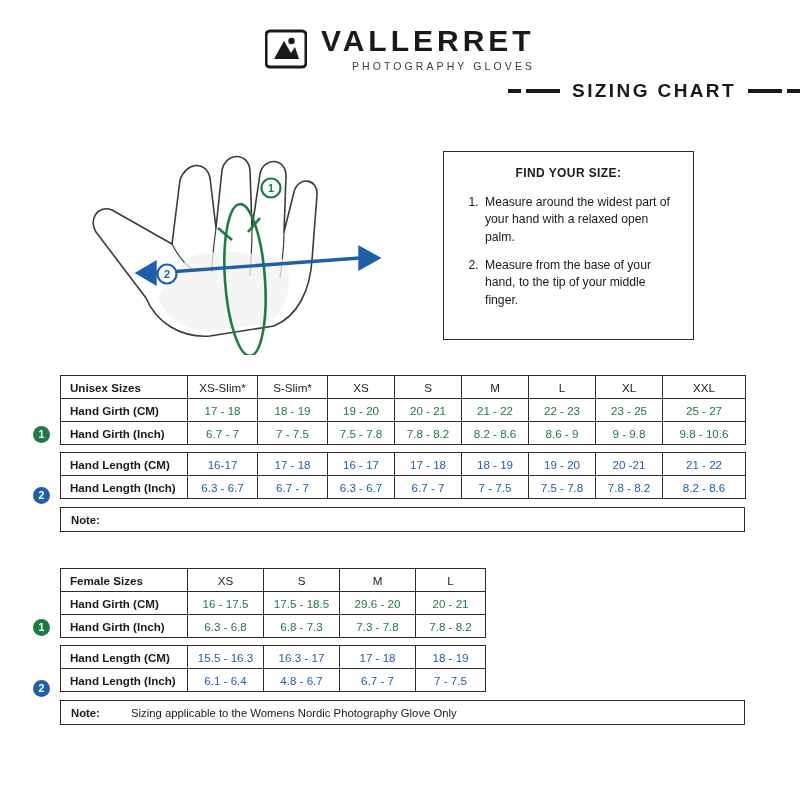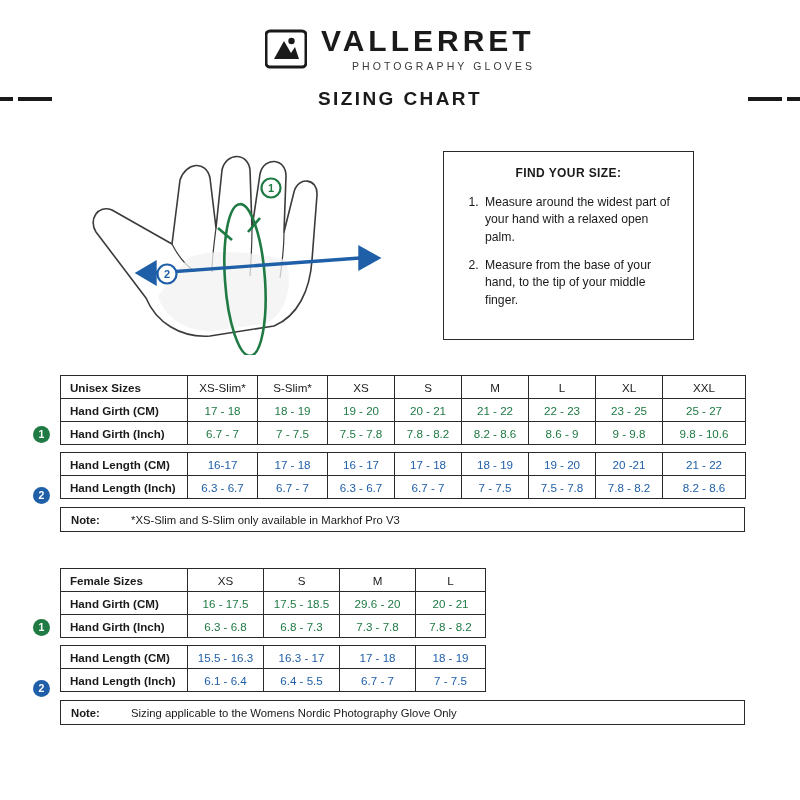--- a/index.html
+++ b/index.html
@@ -51,24 +51,24 @@
     color: #1a1a1a;
   }
   .brand-sub {
     font-size: 10.5px;
     letter-spacing: 3.1px;
     color: #3a3a3a;
     margin-top: 5px;
     padding-left: 31px;
   }
   .sizing-title-row {
-    margin-top: 16px;
+    margin-top: 8px;
     display: flex;
     align-items: center;
-    justify-content: space-between;
+    justify-content: flex-end;
     gap: 12px;
   }
   .rule {
     display: flex;
     align-items: center;
     gap: 5px;
   }
   .rule .seg {
     height: 4px;
     background: #1a1a1a;
@@ -364,21 +364,20 @@
         <td class="val-blue">7 - 7.5</td>
         <td class="val-blue">7.5 - 7.8</td>
         <td class="val-blue">7.8 - 8.2</td>
         <td class="val-blue">8.2 - 8.6</td>
       </tr>
     </tbody>
       </table>
 
     <div class="note-row" style="margin-top:8px; width:685px;">
       <span class="note-word">Note:</span>
-      <span class="note-text">*XS-Slim and S-Slim only available in Markhof Pro V3</span>
     </div>
   </div>
 
   <div class="marker green" style="left:33px; top:426px;">1</div>
   <div class="marker blue" style="left:33px; top:487px;">2</div>
 
   <div class="table-block" style="left:60px; top:568px; width:685px;">
     <table class="size" style="width:425px;">
       <colgroup>
         <col style="width:127px">
@@ -418,21 +417,21 @@
       <tr>
         <td class="lbl-cell">Hand Length (CM)</td>
         <td class="val-blue">15.5 - 16.3</td>
         <td class="val-blue">16.3 - 17</td>
         <td class="val-blue">17 - 18</td>
         <td class="val-blue">18 - 19</td>
       </tr>
       <tr>
         <td class="lbl-cell">Hand Length (Inch)</td>
         <td class="val-blue">6.1 - 6.4</td>
-        <td class="val-blue">6.4 - 5.5</td>
+        <td class="val-blue">4.8 - 6.7</td>
         <td class="val-blue">6.7 - 7</td>
         <td class="val-blue">7 - 7.5</td>
       </tr>
     </tbody>
       </table>
 
     <div class="note-row" style="margin-top:8px; width:685px;">
       <span class="note-word">Note:</span>
       <span class="note-text">Sizing applicable to the Womens Nordic Photography Glove Only</span>
     </div>

